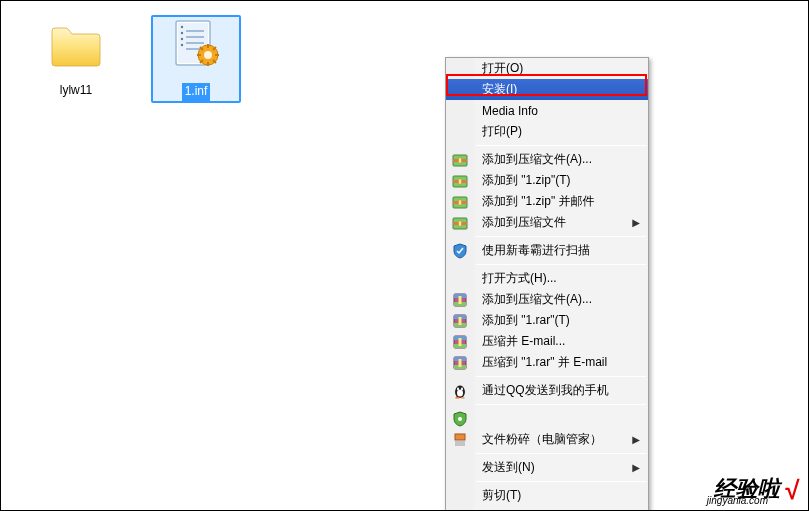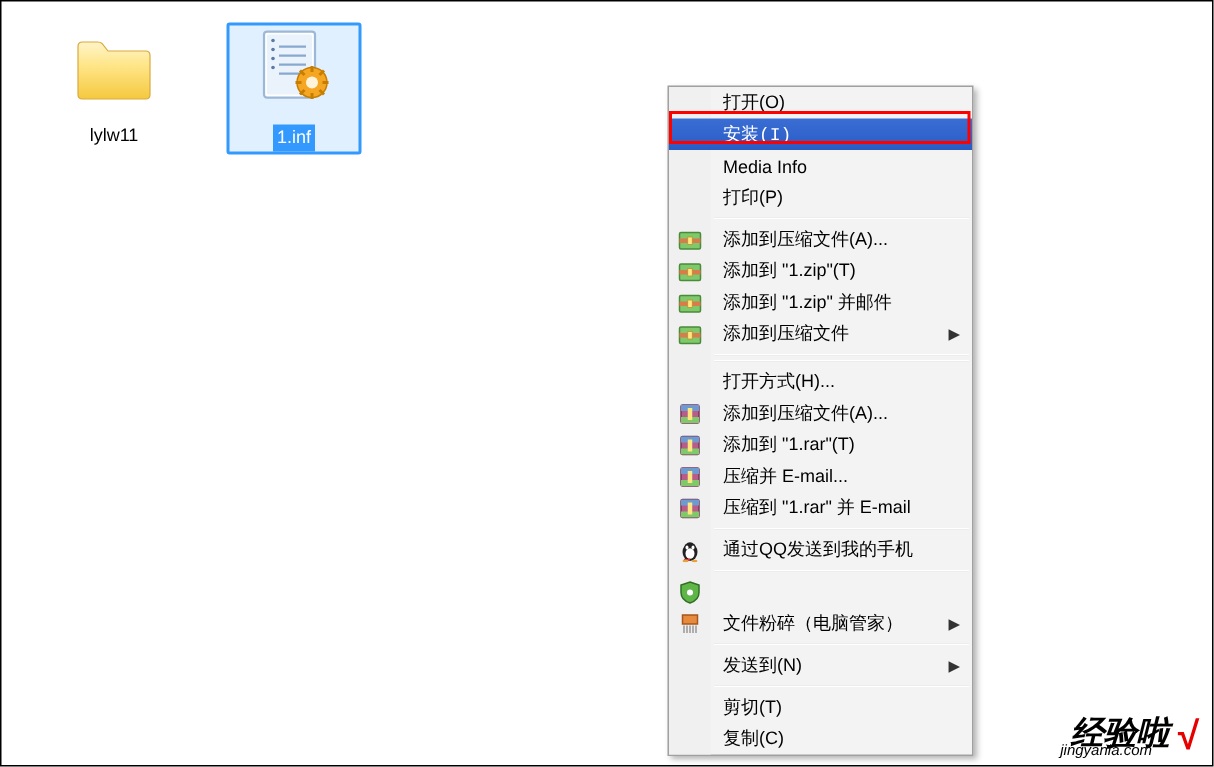--- a/index.html
+++ b/index.html
@@ -89,21 +89,20 @@
     }
     .menu-item .submenu-arrow{
       width:10px;
       text-align:right;
       font-size:10px;
       color:#333;
     }
     .menu-item.highlighted{
       background: linear-gradient(#3a6ed5,#2a5bc4);
       color:#fff;
-      font-family:Liberation Mono, monospace;
     }
     .menu-item.highlighted .mi-label{color:#fff;}
     .menu-sep{
       height:1px;
       margin:3px 2px 3px 30px;
       background:#c0c0c0;
       border-bottom:1px solid #fff;
     }
     .red-box{
       position:absolute;
@@ -233,20 +232,29 @@
           <svg width="16" height="16">
             <rect x="1" y="3" width="14" height="11" rx="1" fill="#7fc96b" stroke="#4a8a3a"></rect>
             <rect x="1" y="7" width="14" height="3" fill="#d97b4a"></rect>
             <rect x="6.5" y="6" width="3" height="5" fill="#ffe680" stroke="#b89030" stroke-width="0.5"></rect>
           </svg>
         </span>
         <span class="mi-label">添加到压缩文件</span>
         <span class="submenu-arrow">▶</span>
       </div>
       <div class="menu-sep"></div>
+      <div class="menu-item">
+        <span class="mi-icon">
+          <svg width="16" height="16">
+            <path d="M8 1 L14 3 L14 8 Q14 13 8 15 Q2 13 2 8 L2 3 Z" fill="#3b8dd9" stroke="#1c5a9a"></path>
+            <path d="M5 8 L7 10 L11 5" stroke="#fff" stroke-width="1.5" fill="none"></path>
+          </svg>
+        </span>
+        <span class="mi-label">使用新毒霸进行扫描</span>
+      </div>
       <div class="menu-sep"></div>
       <div class="menu-item">
         <span class="mi-icon"></span>
         <span class="mi-label">打开方式(H)...</span>
       </div>
       <div class="menu-item">
         <span class="mi-icon">
           <svg width="16" height="16">
             <rect x="2" y="2" width="12" height="12" rx="1" fill="#b85c8a" stroke="#7a3659"></rect>
             <rect x="2" y="2" width="12" height="4" fill="#6b9bd1"></rect>

